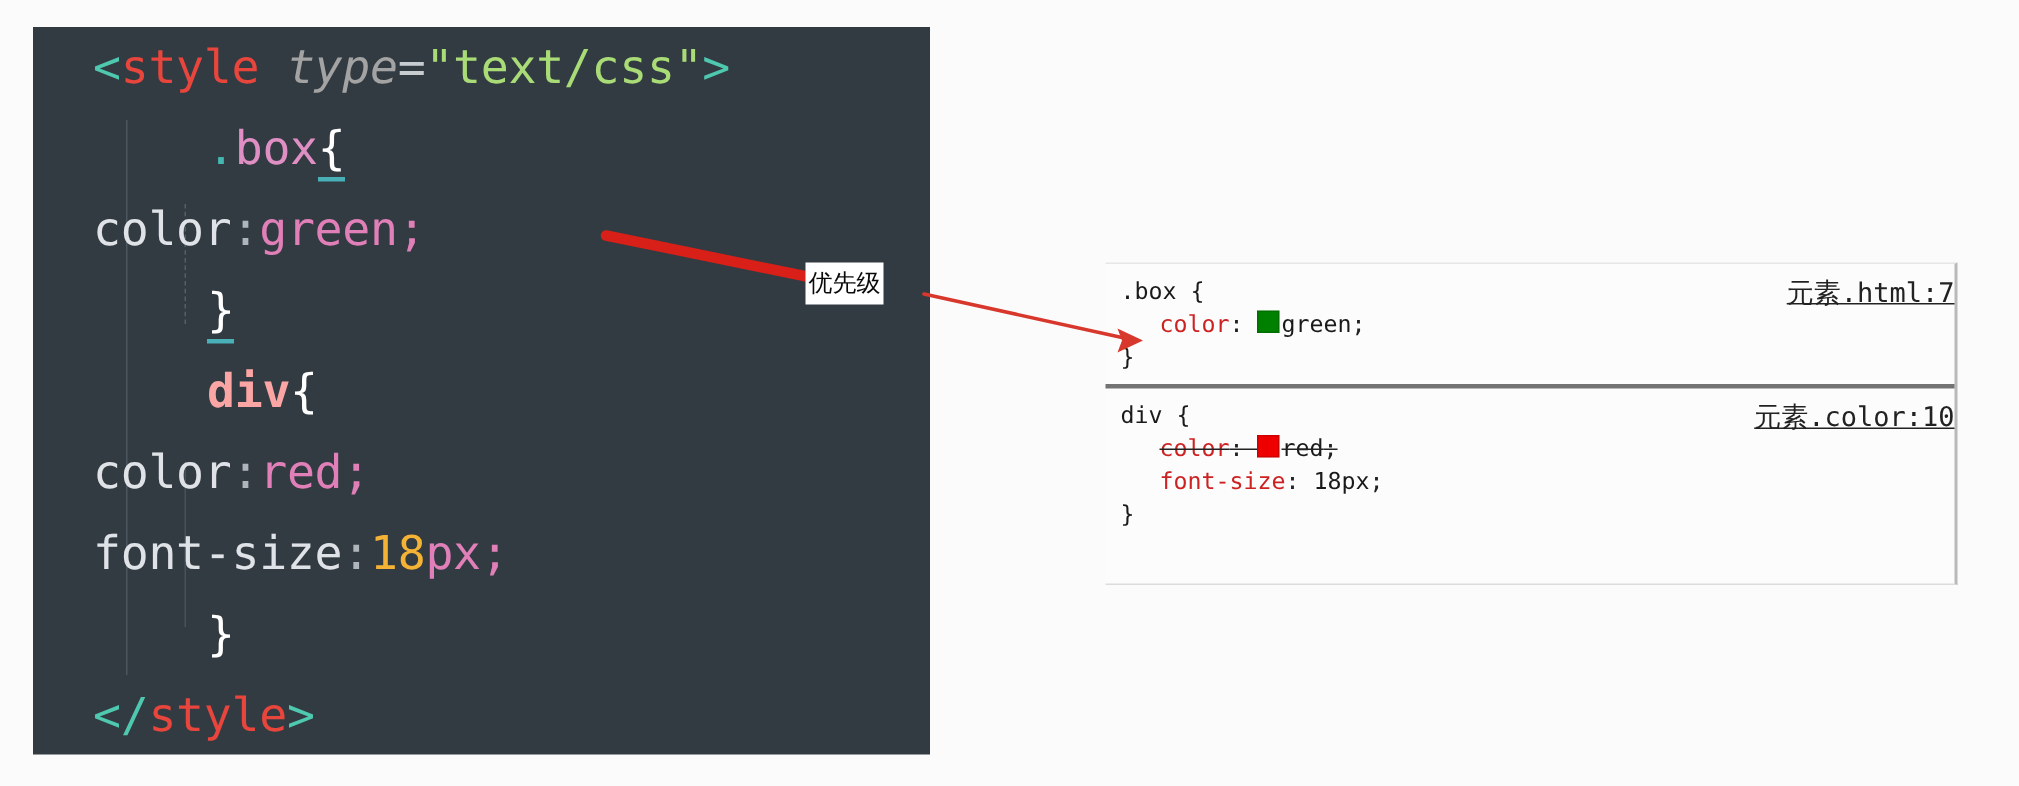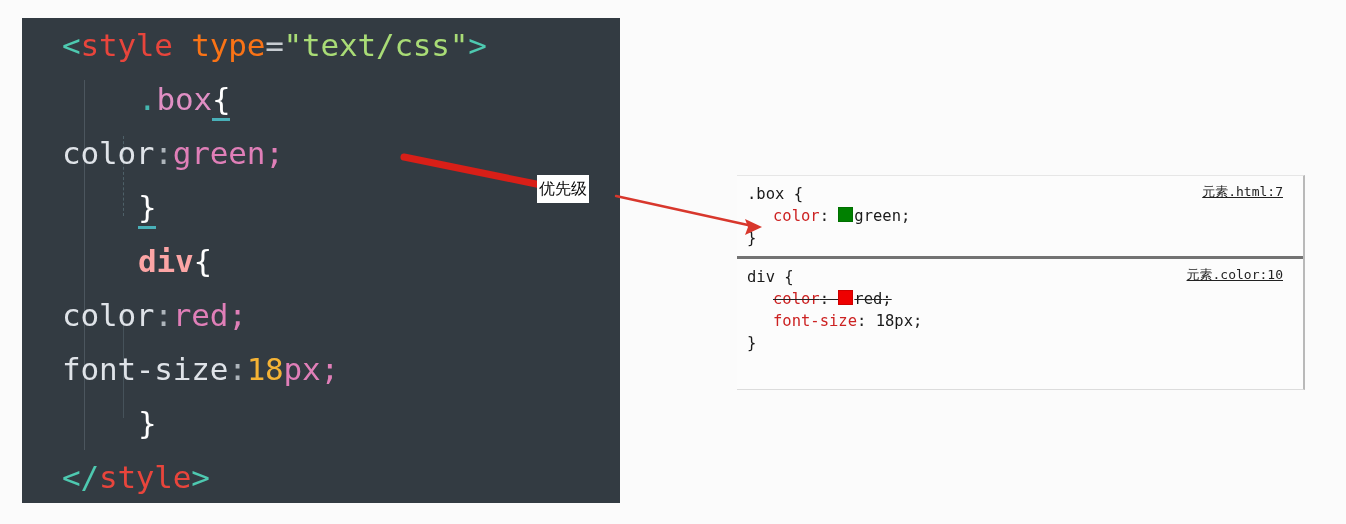--- a/index.html
+++ b/index.html
@@ -68,21 +68,21 @@
     left: 101px;
     top: 290px;
     width: 1px;
     height: 110px;
     background: #46525a;
   }
 
   
   .t-punct   { color: #4ec9b0; }
   .t-tag     { color: #e8453c; }
-  .t-attr    { color: #f97316; }
+  .t-attr    { color: #a3a3a3; font-style: italic; }
   .t-eq      { color: #c7ccd1; }
   .t-str     { color: #a9dc76; }
   .t-dot     { color: #45b7b0; }
   .t-class   { color: #e08fc4; }
   .t-brace   { color: #ffffff; }
   .t-prop    { color: #dfe3e8; }
   .t-colon   { color: #aeb5bb; }
   .t-value   { color: #e07fb8; }
   .t-semi    { color: #e07fb8; }
   .t-num     { color: #f5b335; }
@@ -135,25 +135,25 @@
   .swatch {
     display: inline-block;
     width: 13px;
     height: 13px;
     vertical-align: -1px;
     border: 1px solid #00000022;
     margin-right: 1px;
   }
   .src-link {
     position: absolute;
-    right: 20px;
+    right: 0;
     top: 7px;
     color: #222;
     text-decoration: underline;
-    font-size: 13px;
+    font-size: 18px;
     white-space: pre;
     font-family: "DejaVu Sans Mono", "Liberation Mono", monospace;
   }
 
   
   #annotation-label {
     position: absolute;
     left: 537px;
     top: 175px;
     background: #ffffff;

